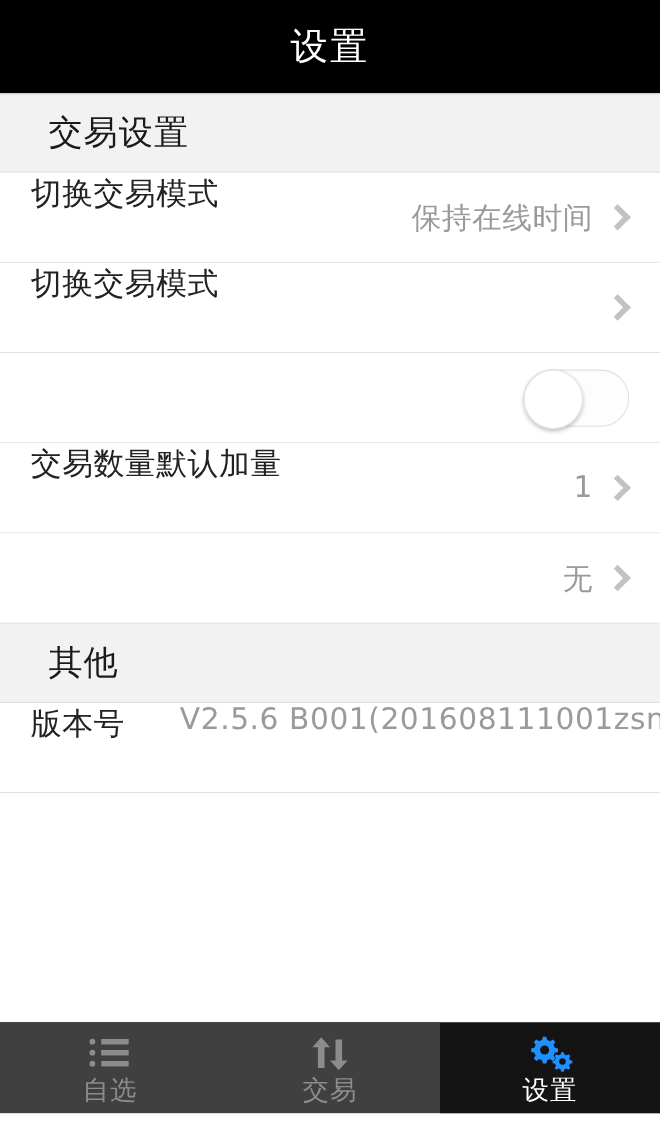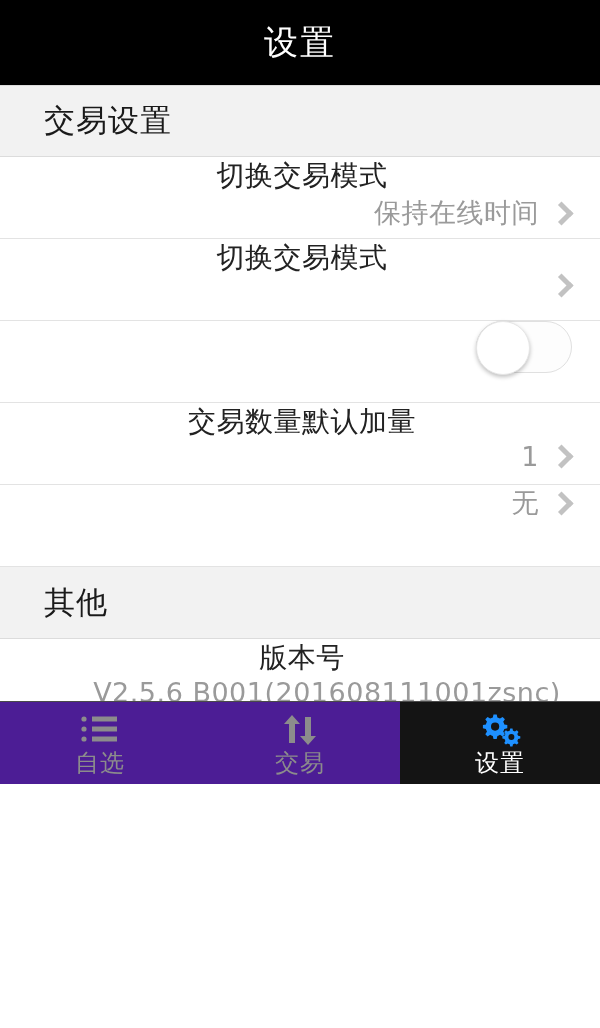--- a/index.html
+++ b/index.html
@@ -4,21 +4,21 @@
 <style>
   * { margin:0; padding:0; box-sizing:border-box; }
   html, body {
     width:600px; height:1028px;
     background:#ffffff;
     font-family:"DejaVu Sans","Liberation Sans",sans-serif;
     overflow:hidden;
   }
   #app {
     position:relative;
-    width:600px; height:784px;
+    width:600px; height:1012px;
     display:flex; flex-direction:column;
     background:#ffffff;
   }
 
   
   .titlebar {
     height:85px; flex:0 0 85px;
     background:#000000;
     display:flex; align-items:center; justify-content:center;
   }
@@ -48,24 +48,23 @@
   .section-header-text {
     font-size:31px;
     color:#1a1a1a;
     letter-spacing:1px;
   }
 
   .row {
     height:82px;
     background:#ffffff;
     border-bottom:1px solid #e3e3e3;
-    display:flex; align-items:center;
+    display:flex; 
     padding:0 24px 0 28px;
     position:relative;
-    flex-direction:column;
   }
   .row-label {
     font-size:28px;
     color:#222222;
     letter-spacing:0.5px;
     white-space:nowrap;
   }
   .row-right {
     margin-left:auto;
     display:flex; align-items:center;
@@ -114,21 +113,21 @@
     margin-left:50px;
     font-size:27px;
     color:#9a9a9a;
   }
 
   .filler { background:#ffffff; flex:1 1 auto; }
 
   
   .tabbar {
     height:83px; flex:0 0 83px;
-    background:#4c1d95;
+    background:#404040;
     display:flex;
     border-top:1px solid #4a4a4a;
   }
   .tab {
     flex:1 1 25%;
     display:flex; flex-direction:column;
     align-items:center; justify-content:center;
     gap:3px;
     position:relative;
   }

